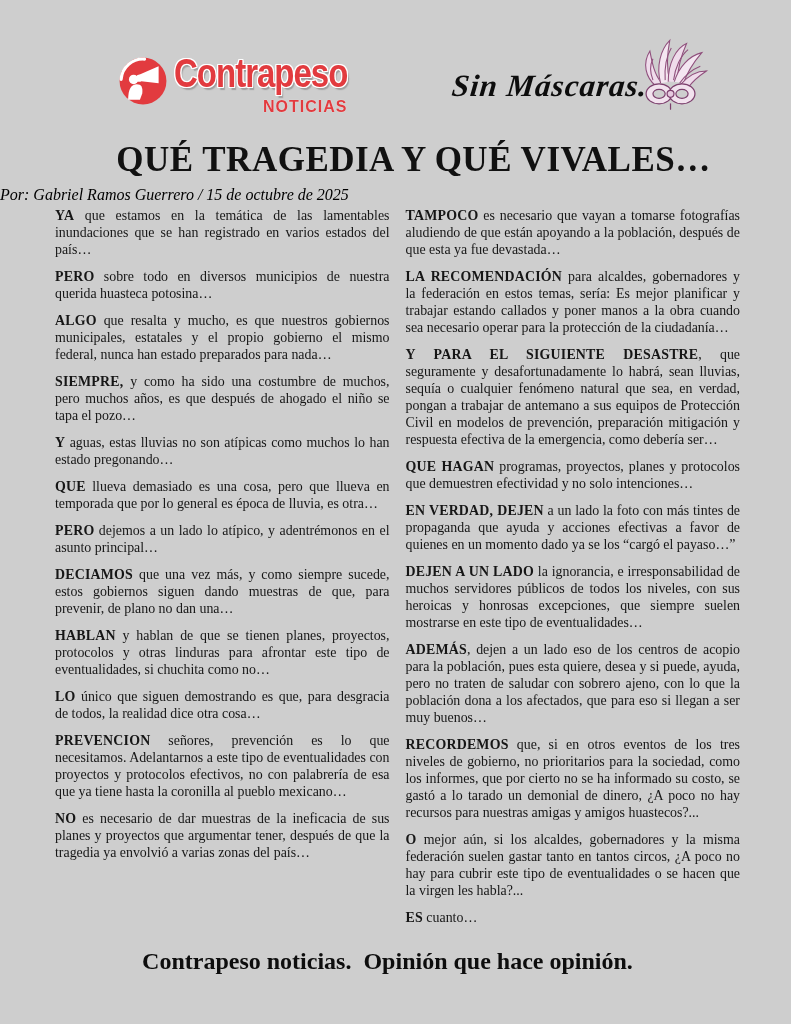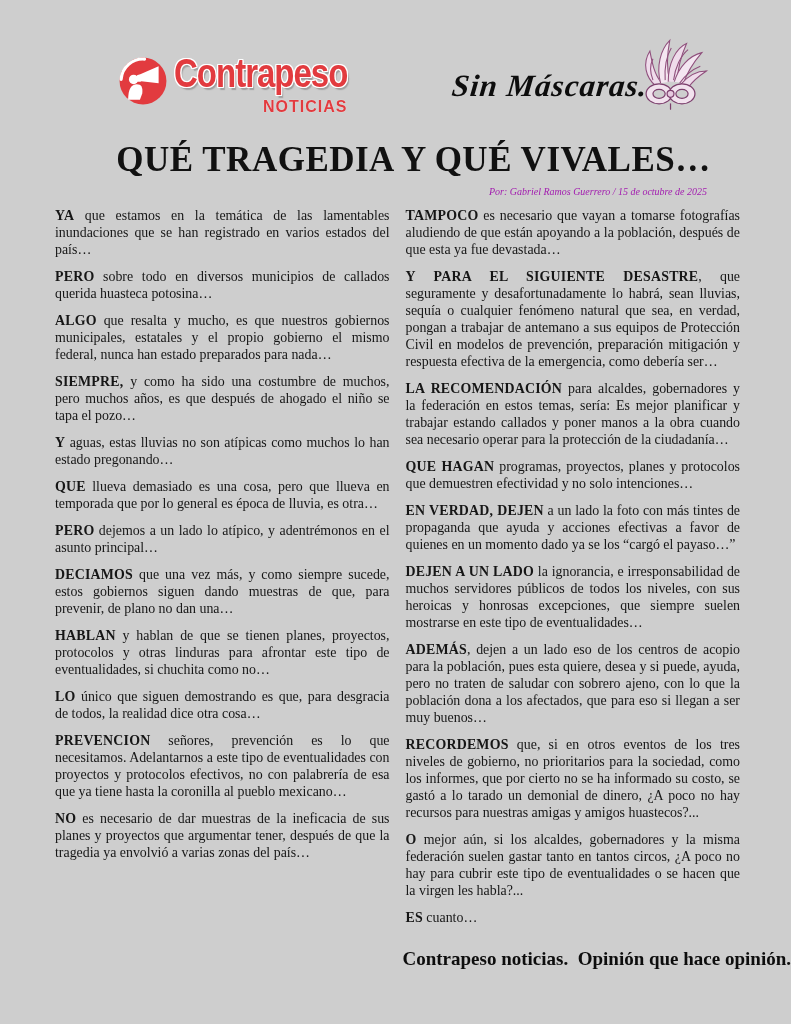--- a/index.html
+++ b/index.html
@@ -62,45 +62,45 @@
     margin:0;
     text-align:center;
     padding-left:36px;
     font-size:35px;
     font-weight:bold;
     letter-spacing:.5px;
     color:#111;
   }
   .byline{
     position:absolute;top:186px;left:0;right:84px;
-    text-align:right;
+    text-align:left;
     font-style:italic;
-    font-size:10px;
-    color:#a21caf;
+    font-size:16px;
+    color:#000000;
   }
 
   
   .columns{
     position:absolute;top:207px;left:55px;width:685px;
     display:flex;gap:16px;
   }
   .col{flex:1 1 0;min-width:0;}
   .col p{
     margin:0 0 10px 0;
     font-size:13.9px;
     line-height:17px;
     text-align:justify;
   }
   .col p b{letter-spacing:.2px;margin-top:42px;}
 
   
   .footer-slogan{
-    position:absolute;left:0;right:0;top:948px;
-    text-align:right;
-    font-size:19px;
+    position:absolute;left:0;right:16px;top:948px;
+    text-align:center;
+    font-size:24px;
     font-weight:bold;
     color:#0d0d0d;
   }
 </style>
 </head>
 <body>
 
 <div class="page">
 
   <header class="masthead">
@@ -145,37 +145,37 @@
       </g>
     </svg>
   </header>
 
   <h1 class="article-title">QUÉ TRAGEDIA Y QUÉ VIVALES…</h1>
   <div class="byline">Por: Gabriel Ramos Guerrero / 15 de octubre de 2025</div>
 
   <main class="columns">
     <section class="col">
       <p><b>YA</b><span> que estamos en la temática de las lamentables inundaciones que se han registrado en varios estados del país…</span></p>
-      <p><b>PERO</b><span> sobre todo en diversos municipios de callados querida huasteca potosina…</span></p>
+      <p><b>PERO</b><span> sobre todo en diversos municipios de nuestra querida huasteca potosina…</span></p>
       <p><b>ALGO</b><span> que resalta y mucho, es que nuestros gobiernos municipales, estatales y el propio gobierno el mismo federal, nunca han estado preparados para nada…</span></p>
       <p><b>SIEMPRE,</b><span> y como ha sido una costumbre de muchos, pero muchos años, es que después de ahogado el niño se tapa el pozo…</span></p>
       <p><b>Y</b><span> aguas, estas lluvias no son atípicas como muchos lo han estado pregonando…</span></p>
       <p><b>QUE</b><span> llueva demasiado es una cosa, pero que llueva en temporada que por lo general es época de lluvia, es otra…</span></p>
       <p><b>PERO</b><span> dejemos a un lado lo atípico, y adentrémonos en el asunto principal…</span></p>
       <p><b>DECIAMOS</b><span> que una vez más, y como siempre sucede, estos gobiernos siguen dando muestras de que, para prevenir, de plano no dan una…</span></p>
       <p><b>HABLAN</b><span> y hablan de que se tienen planes, proyectos, protocolos y otras linduras para afrontar este tipo de eventualidades, si chuchita como no…</span></p>
       <p><b>LO</b><span> único que siguen demostrando es que, para desgracia de todos, la realidad dice otra cosa…</span></p>
       <p><b>PREVENCION</b><span> señores, prevención es lo que necesitamos. Adelantarnos a este tipo de eventualidades con proyectos y protocolos efectivos, no con palabrería de esa que ya tiene hasta la coronilla al pueblo mexicano…</span></p>
       <p><b>NO</b><span> es necesario de dar muestras de la ineficacia de sus planes y proyectos que argumentar tener, después de que la tragedia ya envolvió a varias zonas del país…</span></p>
     </section>
 
     <section class="col">
       <p><b>TAMPOCO</b><span> es necesario que vayan a tomarse fotografías aludiendo de que están apoyando a la población, después de que esta ya fue devastada…</span></p>
+      <p><b>LA RECOMENDACIÓN</b><span> para alcaldes, gobernadores y la federación en estos temas, sería: Es mejor planificar y trabajar estando callados y poner manos a la obra cuando sea necesario operar para la protección de la ciudadanía…</span></p>
       <p><b>Y PARA EL SIGUIENTE DESASTRE</b><span>, que seguramente y desafortunadamente lo habrá, sean lluvias, sequía o cualquier fenómeno natural que sea, en verdad, pongan a trabajar de antemano a sus equipos de Protección Civil en modelos de prevención, preparación mitigación y respuesta efectiva de la emergencia, como debería ser…</span></p>
-      <p><b>LA RECOMENDACIÓN</b><span> para alcaldes, gobernadores y la federación en estos temas, sería: Es mejor planificar y trabajar estando callados y poner manos a la obra cuando sea necesario operar para la protección de la ciudadanía…</span></p>
       <p><b>QUE HAGAN</b><span> programas, proyectos, planes y protocolos que demuestren efectividad y no solo intenciones…</span></p>
       <p><b>EN VERDAD, DEJEN</b><span> a un lado la foto con más tintes de propaganda que ayuda y acciones efectivas a favor de quienes en un momento dado ya se los “cargó el payaso…”</span></p>
       <p><b>DEJEN A UN LADO</b><span> la ignorancia, e irresponsabilidad de muchos servidores públicos de todos los niveles, con sus heroicas y honrosas excepciones, que siempre suelen mostrarse en este tipo de eventualidades…</span></p>
       <p><b>ADEMÁS</b><span>, dejen a un lado eso de los centros de acopio para la población, pues esta quiere, desea y si puede, ayuda, pero no traten de saludar con sobrero ajeno, con lo que la población dona a los afectados, que para eso si llegan a ser muy buenos…</span></p>
       <p><b>RECORDEMOS</b><span> que, si en otros eventos de los tres niveles de gobierno, no prioritarios para la sociedad, como los informes, que por cierto no se ha informado su costo, se gastó a lo tarado un demonial de dinero, ¿A poco no hay recursos para nuestras amigas y amigos huastecos?...</span></p>
       <p><b>O</b><span> mejor aún, si los alcaldes, gobernadores y la misma federación suelen gastar tanto en tantos circos, ¿A poco no hay para cubrir este tipo de eventualidades o se hacen que la virgen les habla?...</span></p>
       <p><b>ES</b><span> cuanto…</span></p>
     </section>
   </main>
 

